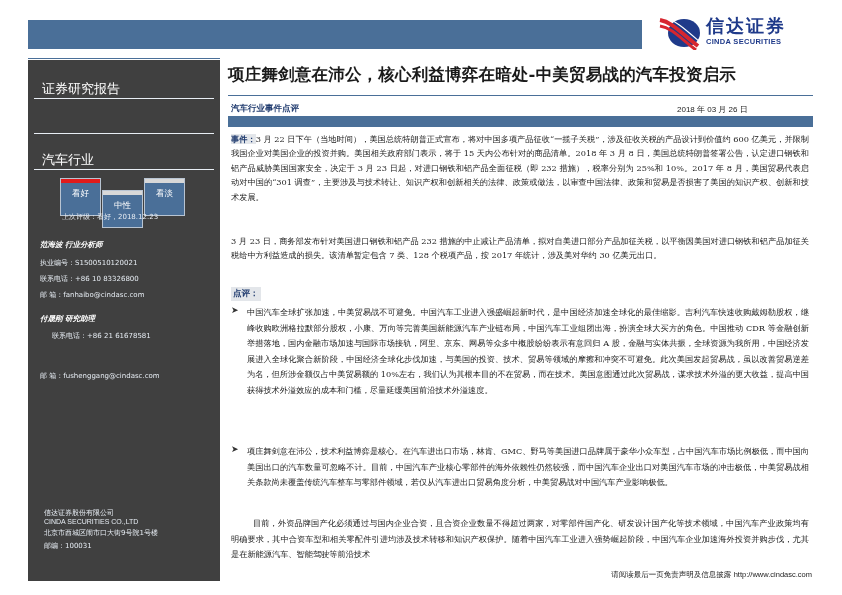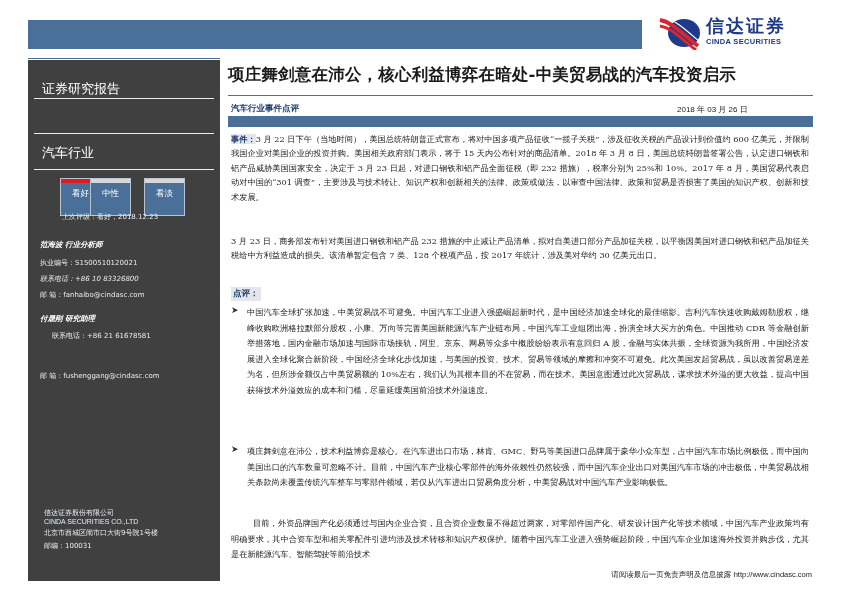--- a/index.html
+++ b/index.html
@@ -58,42 +58,42 @@
     <path d="M4 1 C 16 3, 26 12, 42 26" stroke="#ffffff" stroke-width="1.2" fill="none"></path>
   </svg>
   <div class="logo-cn">信达证券</div>
   <div class="logo-en">CINDA SECURITIES</div>
 </div>
 
 <div class="sidebar">
   <div class="sb-title" style="top:20px;">证券研究报告</div>
   <div class="sb-line" style="top:38px;"></div>
   <div class="sb-line" style="top:73px;"></div>
-  <div class="sb-title" style="top:84px;">汽车行业</div>
+  <div class="sb-title" style="top:91px;">汽车行业</div>
   <div class="sb-line" style="top:109px;"></div>
 
   <div class="rating">
     <div class="rating-cell" style="left:0;">
       <div class="rating-bar active"></div>
       <div class="rating-label">看好</div>
     </div>
-    <div class="rating-cell" style="left:30px;">
+    <div class="rating-cell" style="left:42px;margin-top:12px;">
       <div class="rating-bar"></div>
       <div class="rating-label">中性</div>
     </div>
     <div class="rating-cell" style="left:84px;">
       <div class="rating-bar"></div>
       <div class="rating-label">看淡</div>
     </div>
   </div>
   <div class="sb-small" style="left:34px; top:152px;">上次评级：看好，2018.12.23</div>
 
   <div class="sb-name" style="left:12px; top:180px;">范海波  行业分析师</div>
   <div class="sb-small" style="left:12px; top:198px;">执业编号：S1500510120021</div>
-  <div class="sb-small" style="left:12px; top:214px;font-style:italic;">联系电话：+86 10 83326800</div>
+  <div class="sb-small" style="left:12px; top:214px;">联系电话：+86 10 83326800</div>
   <div class="sb-small" style="left:12px; top:230px;">邮    箱：fanhaibo@cindasc.com</div>
 
   <div class="sb-name" style="left:12px; top:254px;">付晟刚  研究助理</div>
   <div class="sb-small" style="left:24px; top:271px;">联系电话：+86 21 61678581</div>
   <div class="sb-small" style="left:12px; top:287px;margin-top:24px;">邮    箱：fushenggang@cindasc.com</div>
 
   <div class="sb-small" style="left:16px; top:448px;">信达证券股份有限公司</div>
   <div class="sb-small" style="left:16px; top:458px; font-family:'Liberation Sans',sans-serif;">CINDA SECURITIES CO.,LTD</div>
   <div class="sb-small" style="left:16px; top:468px;">北京市西城区闹市口大街9号院1号楼</div>
   <div class="sb-small" style="left:16px; top:481px;">邮编：100031</div>

